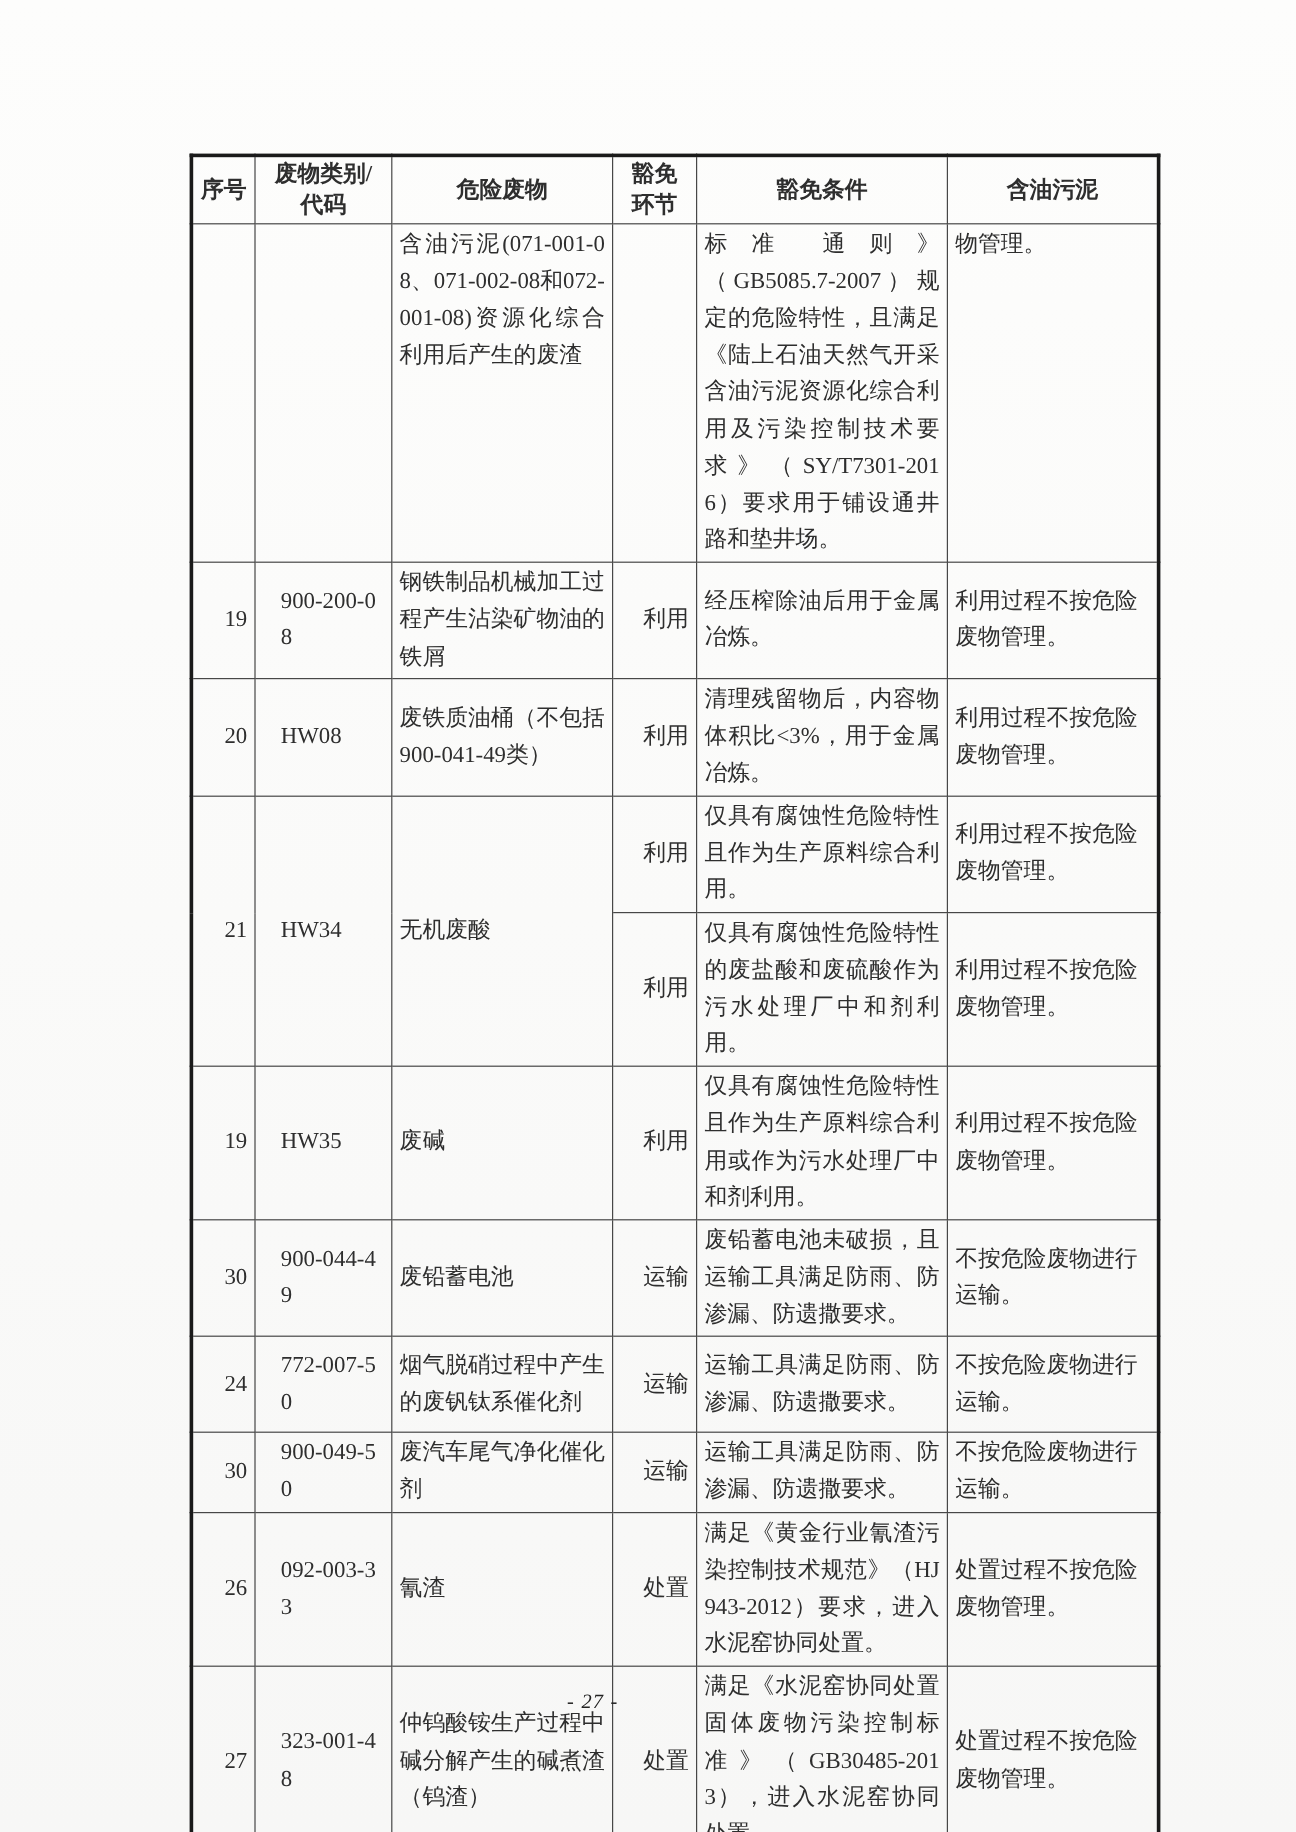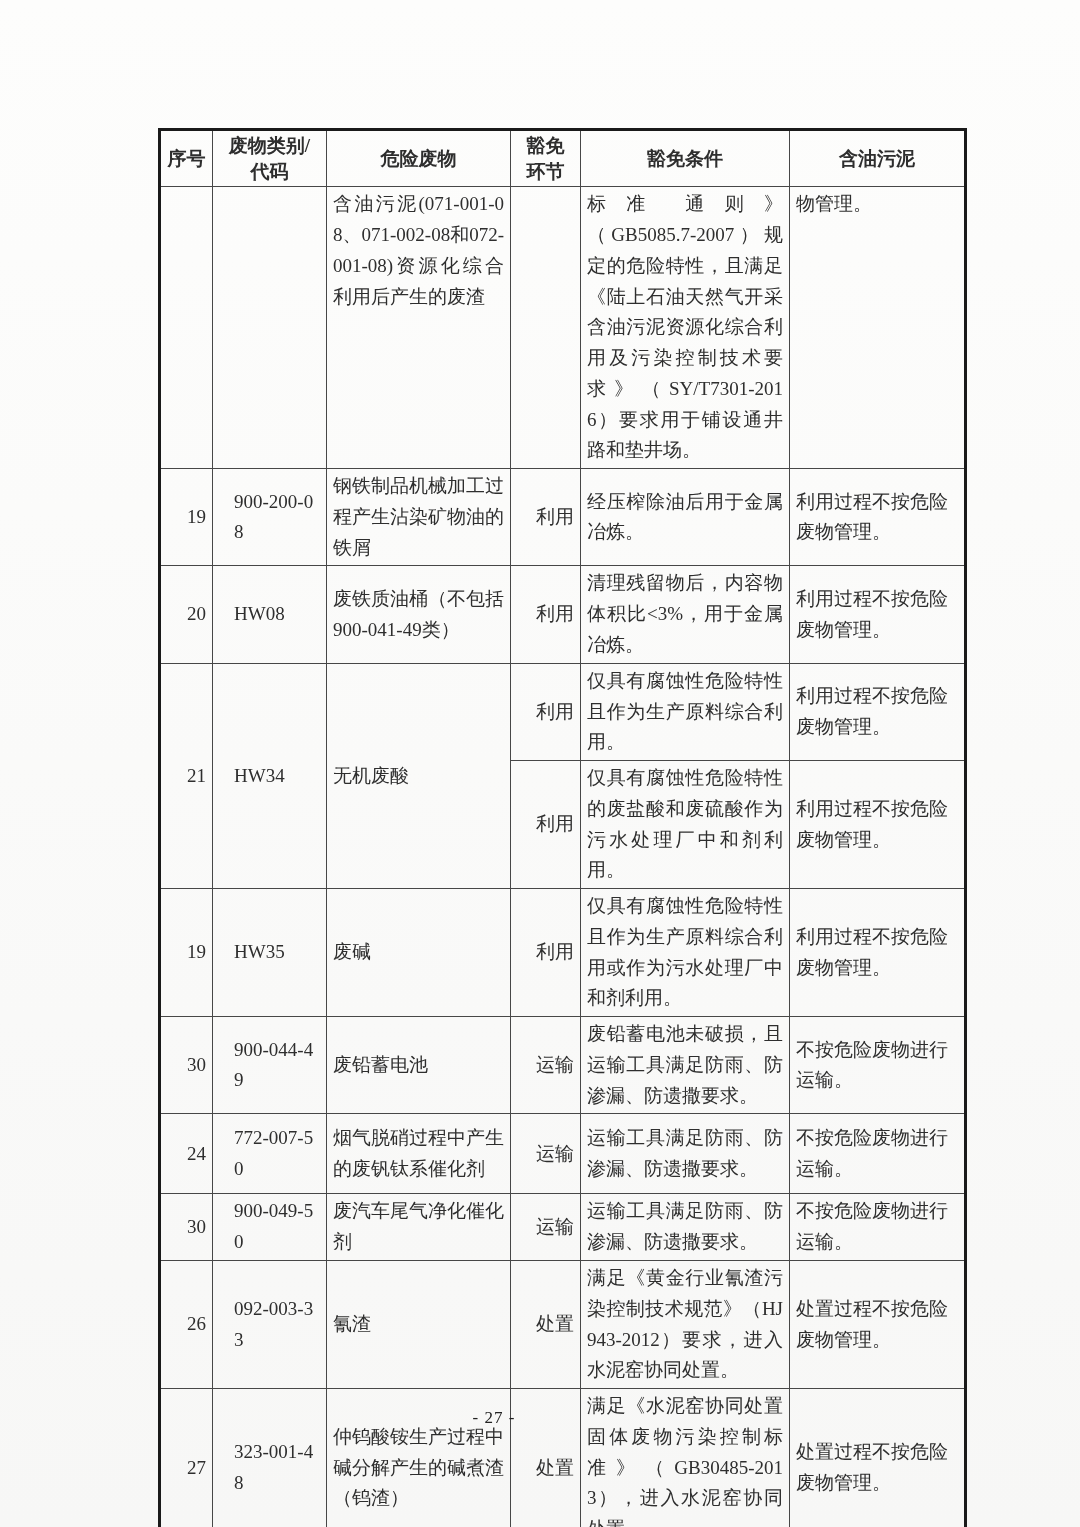--- a/index.html
+++ b/index.html
@@ -29,20 +29,21 @@
     padding:2px 2px;line-height:1.35;vertical-align:middle;
   }
   td.c{text-align:right}
   td.code{text-align:left;padding-left:21px}
   td.j{text-align:justify;white-space:pre-line}
   tr.r0 td{vertical-align:top}
   .page-number{
     position:absolute;left:0;top:1408px;width:988px;
     text-align:center;font-size:17px;color:#222;
     letter-spacing:1px;
+    font-style:italic;
   }
 </style>
 </head>
 <body>
 
 <div class="page-sheet"></div>
 
 <table class="doc-table">
   <colgroup>
     <col style="width:53px">

